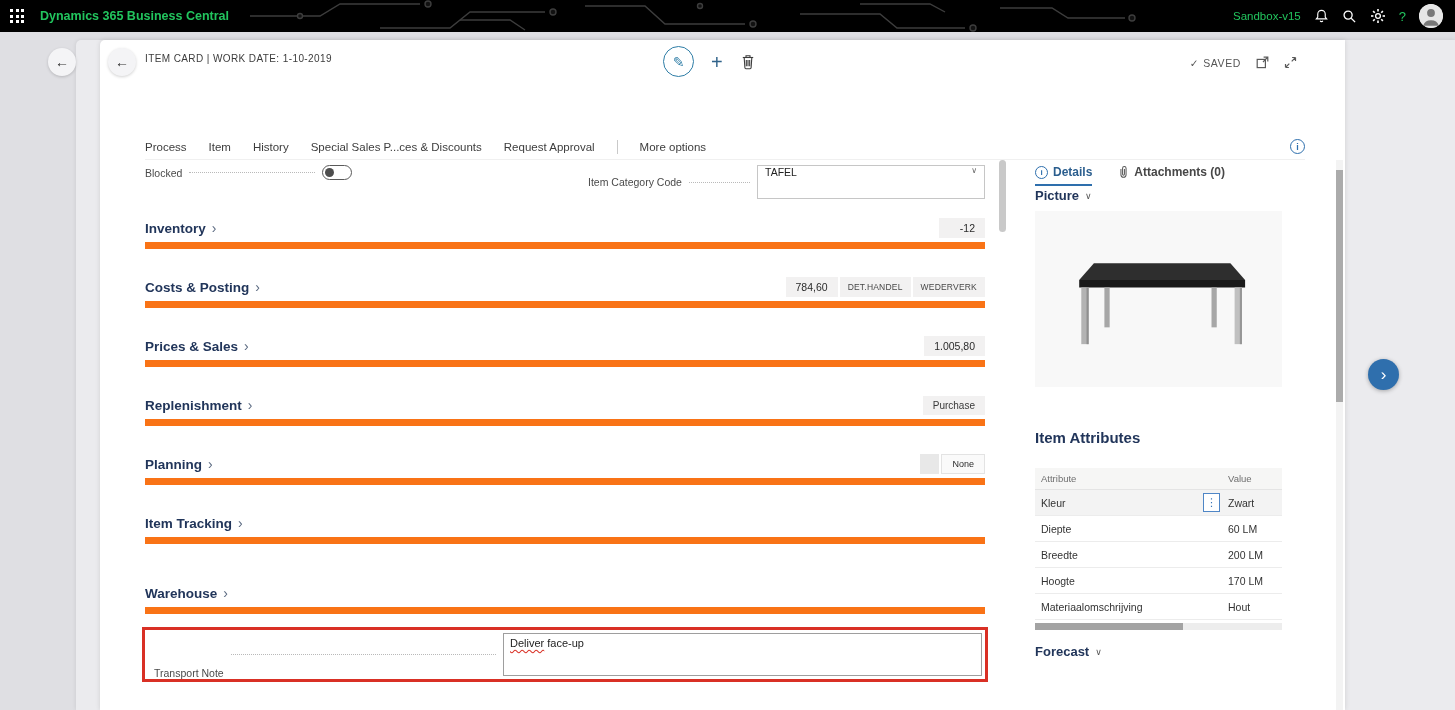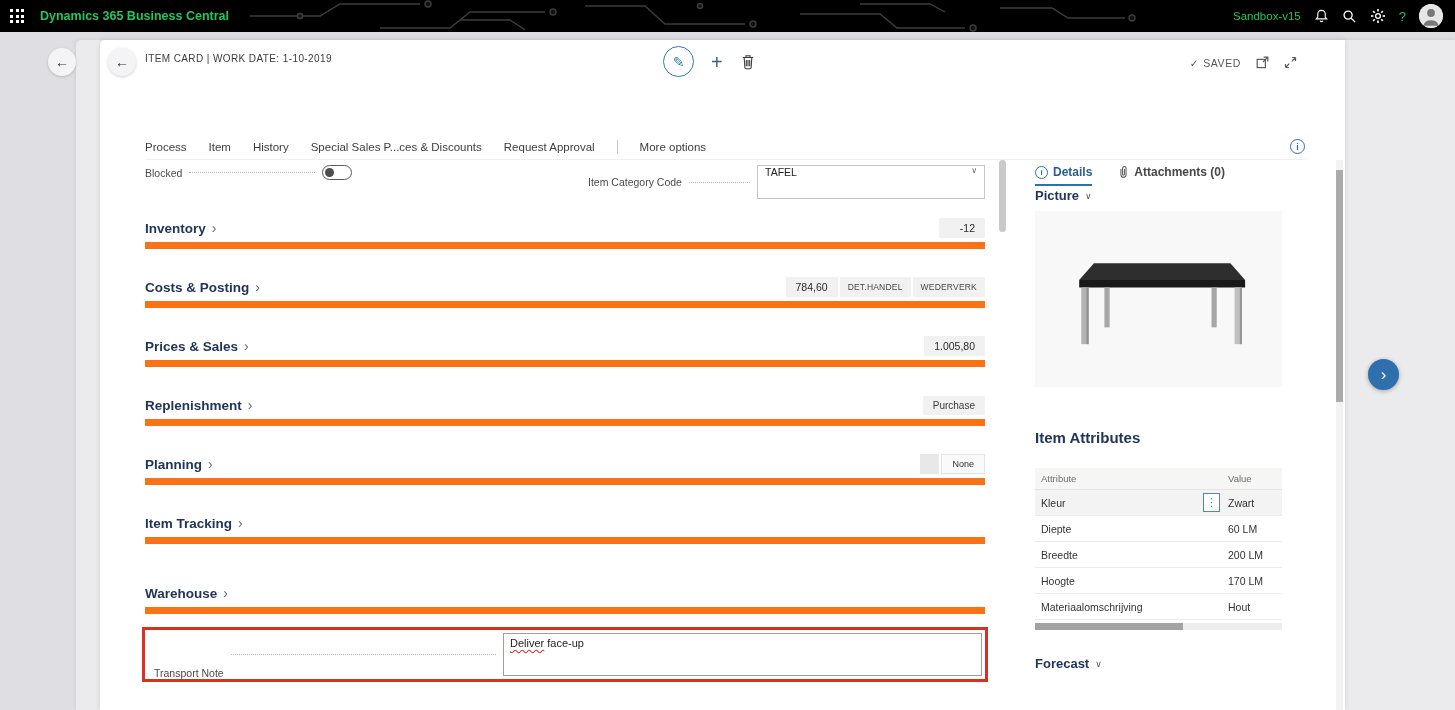--- a/index.html
+++ b/index.html
@@ -90,21 +90,21 @@
   .attr-head{margin-top:42px;font-size:15px;font-weight:bold;color:#21355a}
   .attr-table{margin-top:22px;width:247px}
   .attr-hrow{display:flex;align-items:center;height:22px;background:#f6f6f5;border-bottom:1px solid #e4e4e4;font-size:9.5px;color:#6f6f6f}
   .attr-row{display:flex;align-items:center;height:26px;border-bottom:1px solid #ececec;font-size:10.5px;color:#333;position:relative;cursor:pointer}
   .attr-row.selected{background:#f3f3f3}
   .acell{flex:1;padding-left:6px;white-space:nowrap;overflow:hidden}
   .vcell{width:62px;padding-left:8px;flex:0 0 62px}
   .opt-box{position:absolute;right:62px;top:3px;width:17px;height:19px;border:1px solid #4f86c6;color:#3a76b8;background:#fff;display:grid;place-items:center;font-size:11px;cursor:pointer}
   .h-scroll{margin-top:3px;width:247px;height:7px;background:#ededed;cursor:pointer}
   .h-scroll .thumb{width:148px;height:7px;background:#a3a3a3}
-  .forecast-head{margin-top:26px}
+  .forecast-head{margin-top:14px}
 
   
   .main-scroll-thumb{position:absolute;left:899px;top:120px;width:7px;height:72px;background:#c9c9c9;border-radius:4px;cursor:pointer}
   .panel-scrollbar{position:absolute;right:2px;top:120px;bottom:0;width:7px;background:#f3f3f3;cursor:pointer}
   .panel-scrollbar .thumb{margin-top:10px;width:7px;height:232px;background:#ababab}
   .next-button{position:absolute;left:1368px;top:327px;width:31px;height:31px;border-radius:50%;background:#2f6fad;color:#fff;display:grid;place-items:center;font-size:17px;box-shadow:0 1px 4px rgba(0,0,0,.3);cursor:pointer}
 </style>
 </head>
 <body>
 

